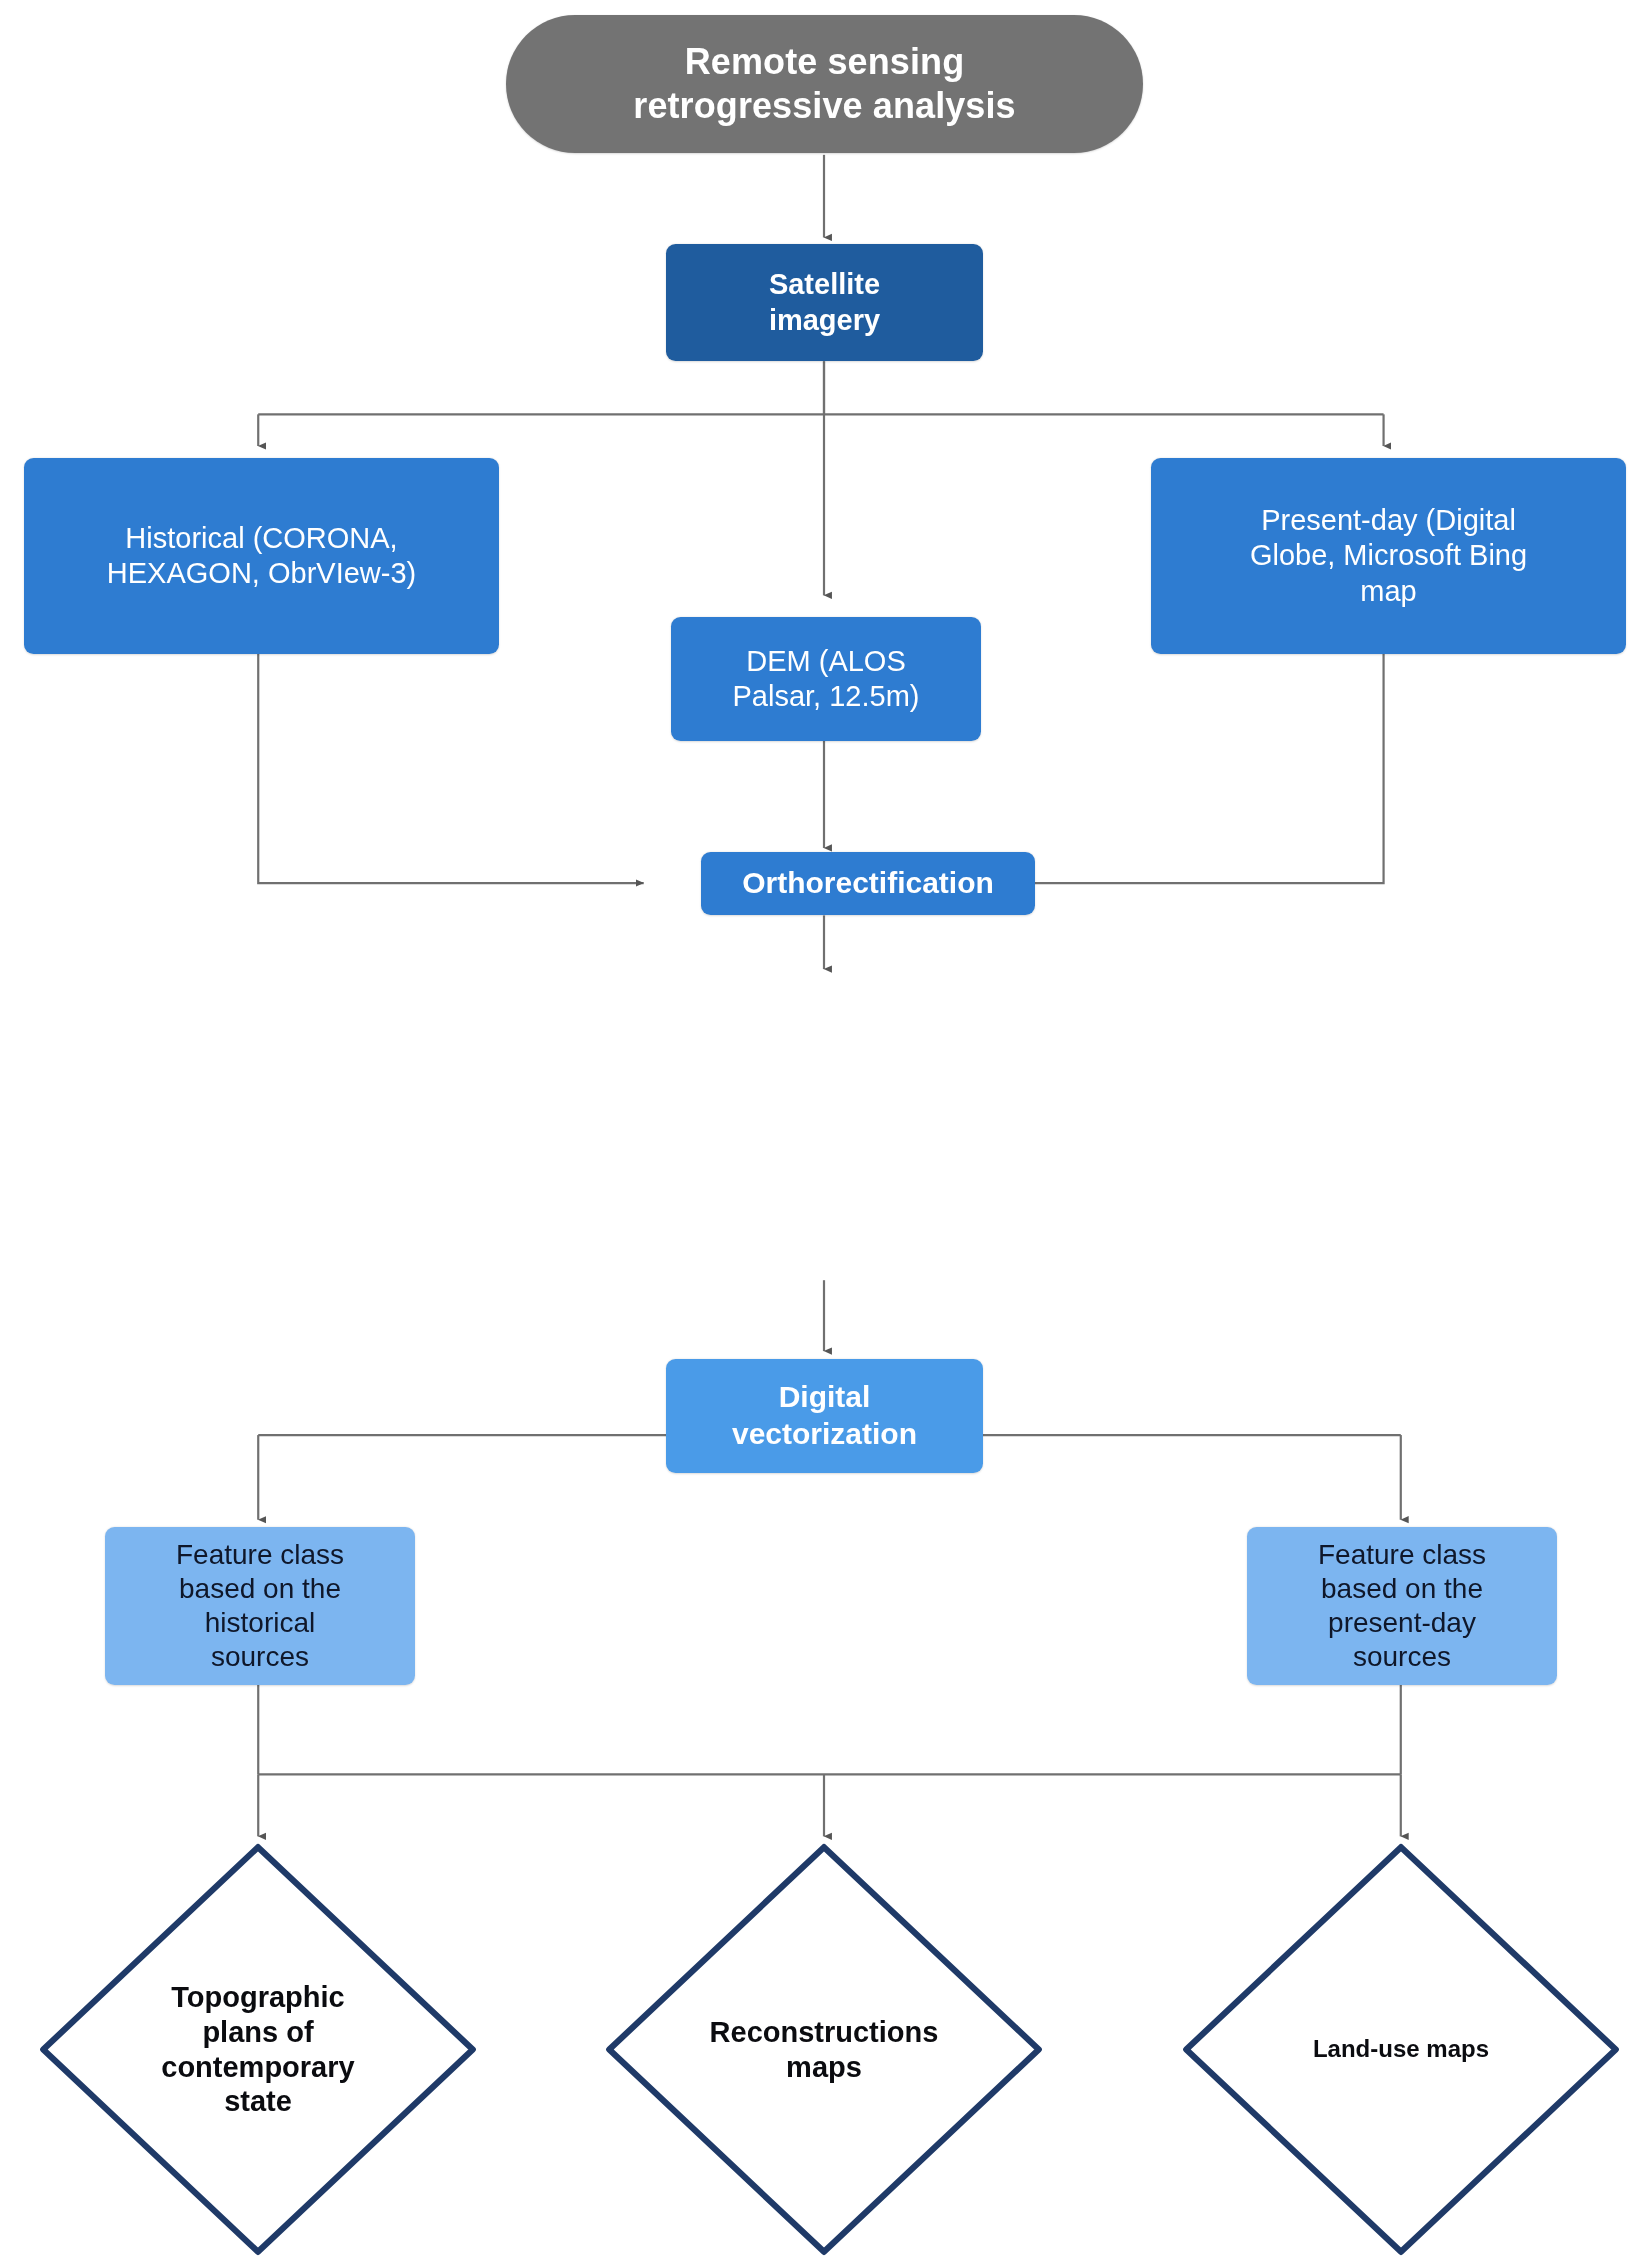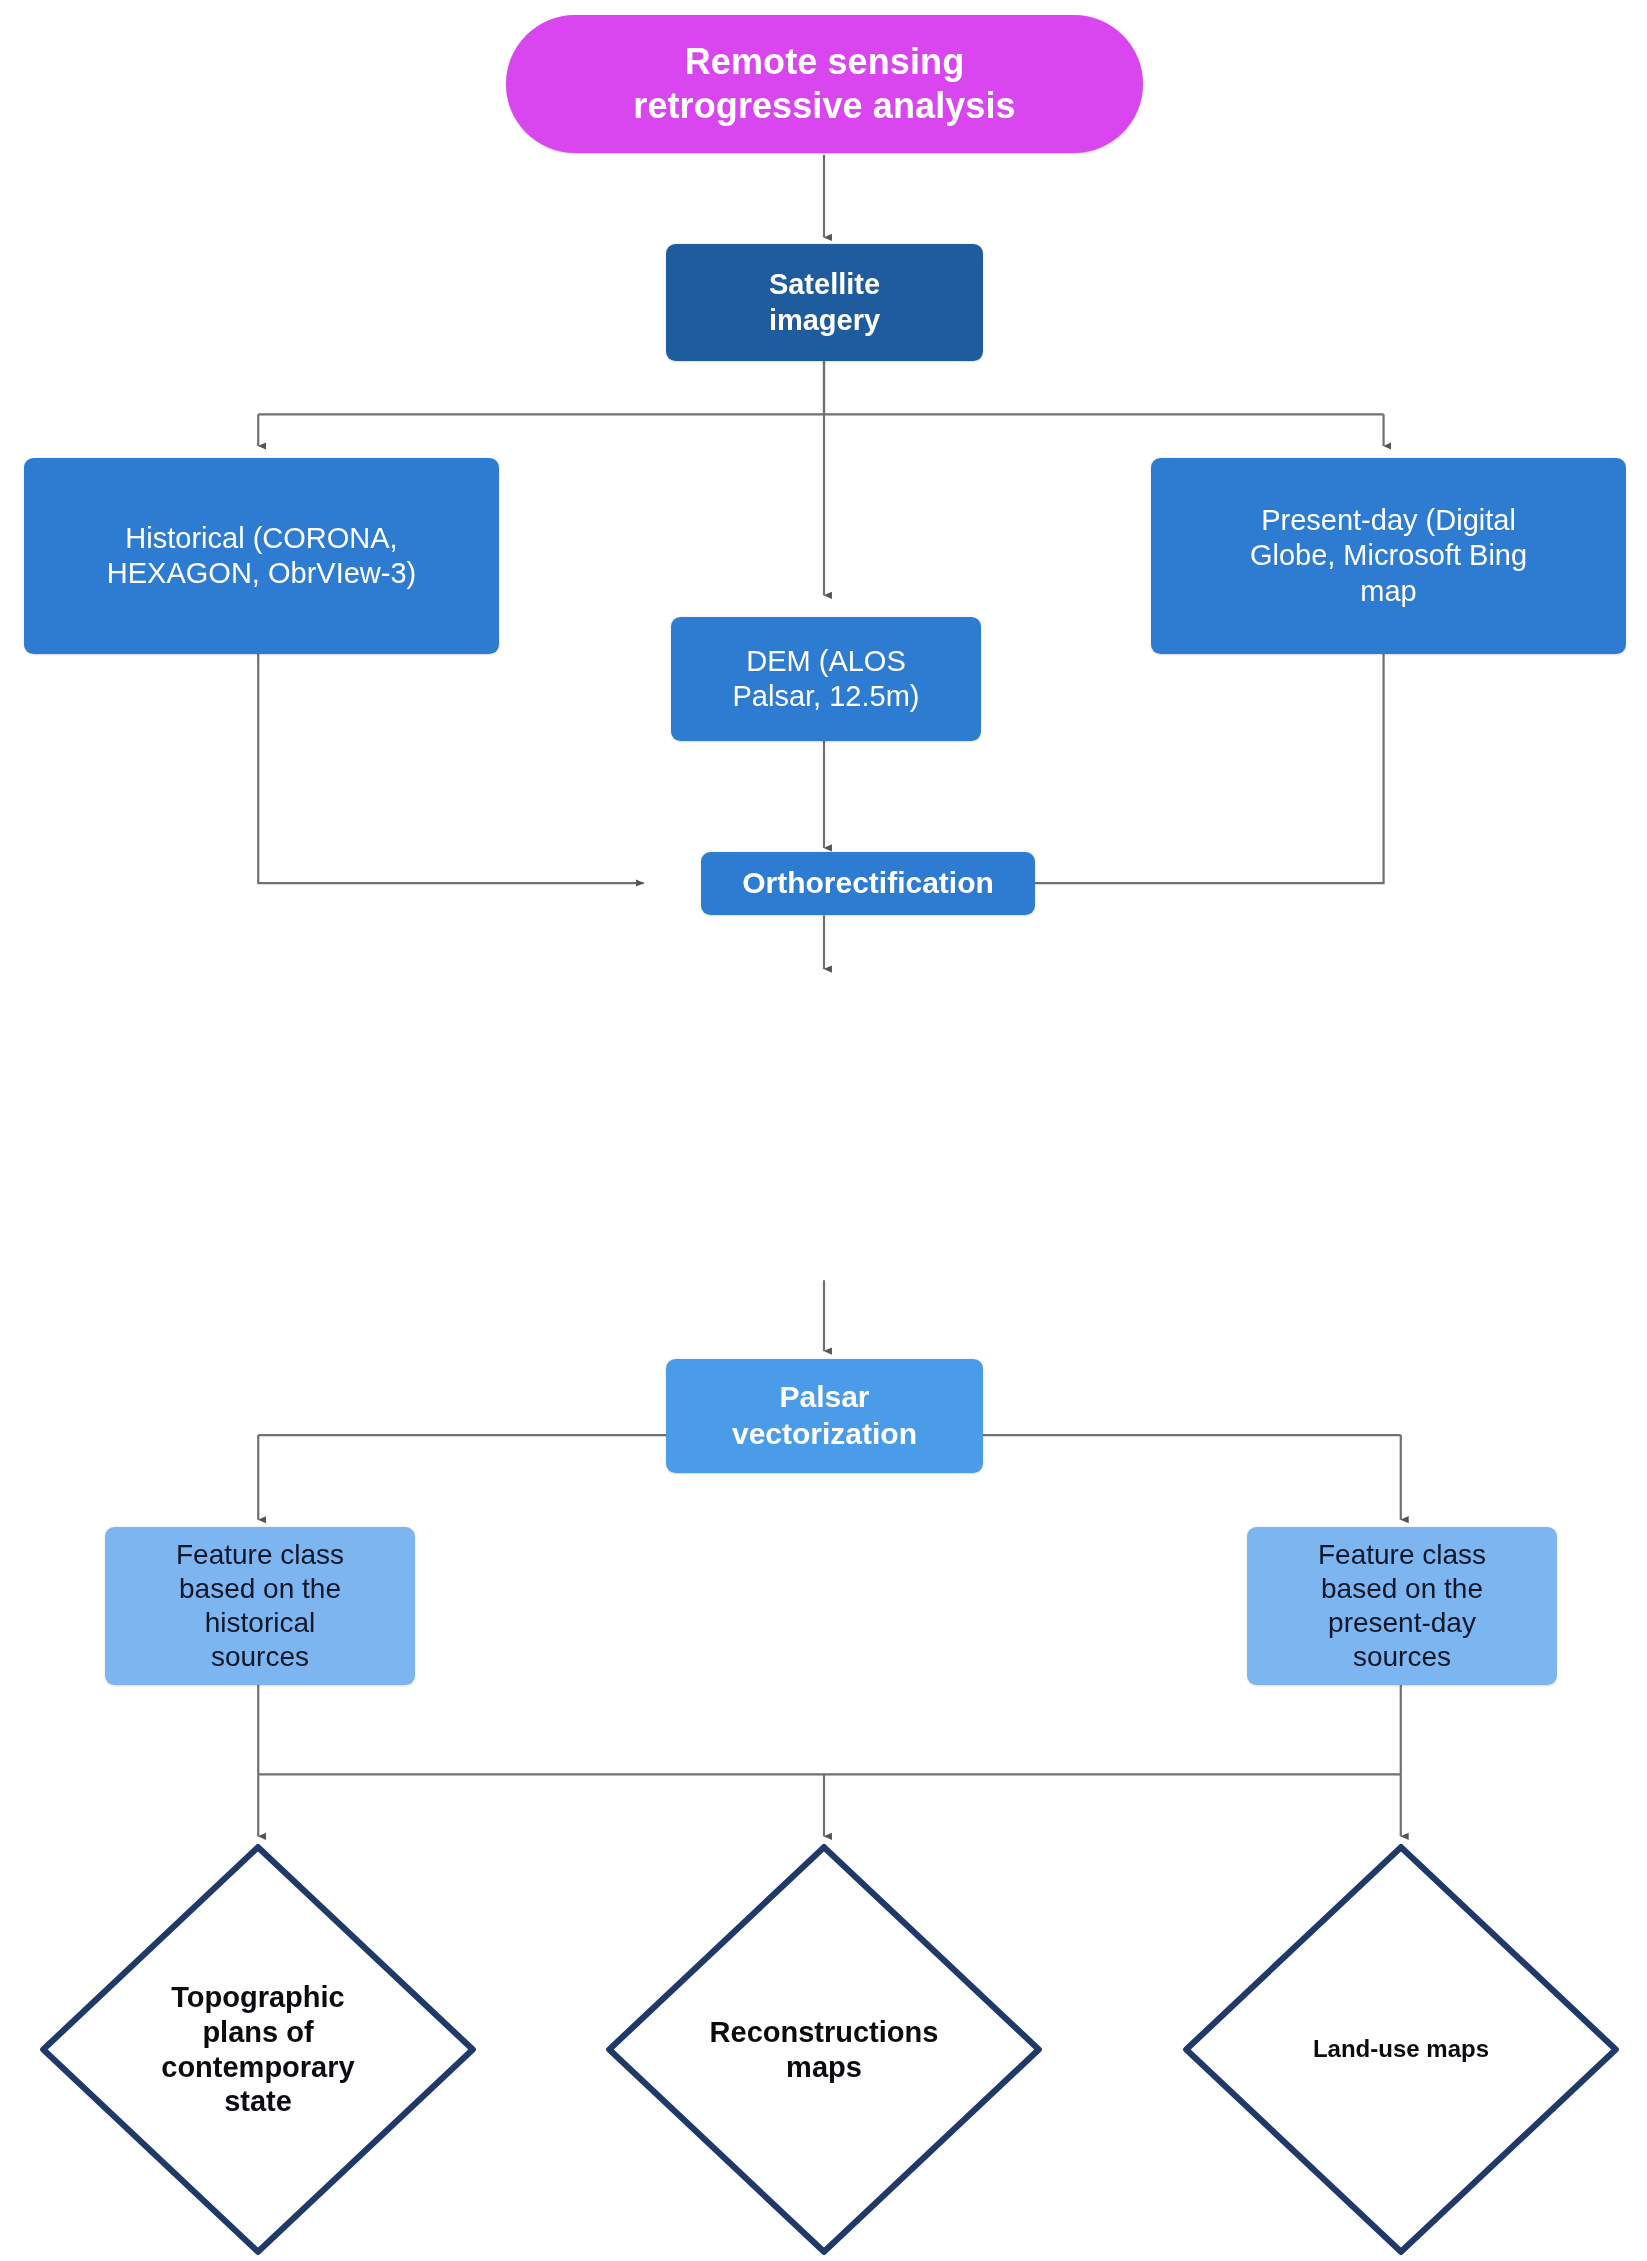--- a/index.html
+++ b/index.html
@@ -38,21 +38,21 @@
   .node-text {
     display: block;
     width: 100%;
     white-space: pre-line;
     line-height: 1.22;
   }
 
   
   .pill {
     border-radius: 6883px;
-    background: #d946ef;
+    background: #737373;
     color: #ffffff;
     font-weight: bold;
     font-size: 36px;
     letter-spacing: 0.1px;
     box-shadow: 0 0.7px 2.1px rgba(0,0,0,0.18);
   }
 
   
   .box {
     border-radius: 9.6px;
@@ -194,21 +194,21 @@
 Globe, Microsoft Bing
 map</span>
   </div>
 
   <div class="node box box-mid-bold" style="left:657px; top:852px; width:334px; height:63px;margin-left:44px;">
     <span class="node-text">Orthorectification</span>
   </div>
 
 
   <div class="node box box-light" style="left:666px; top:1359px; width:317px; height:114px;">
-    <span class="node-text">Palsar
+    <span class="node-text">Digital
 vectorization</span>
   </div>
 
   <div class="node box box-pale" style="left:105px; top:1527px; width:310px; height:158px;">
     <span class="node-text">Feature class
 based on the
 historical
 sources</span>
   </div>
 

